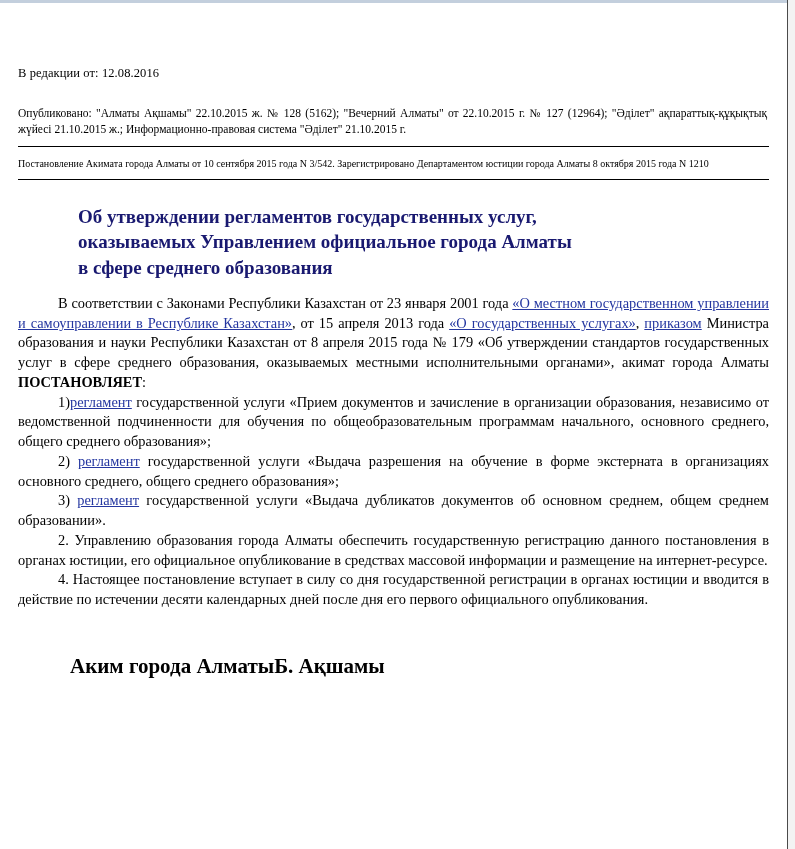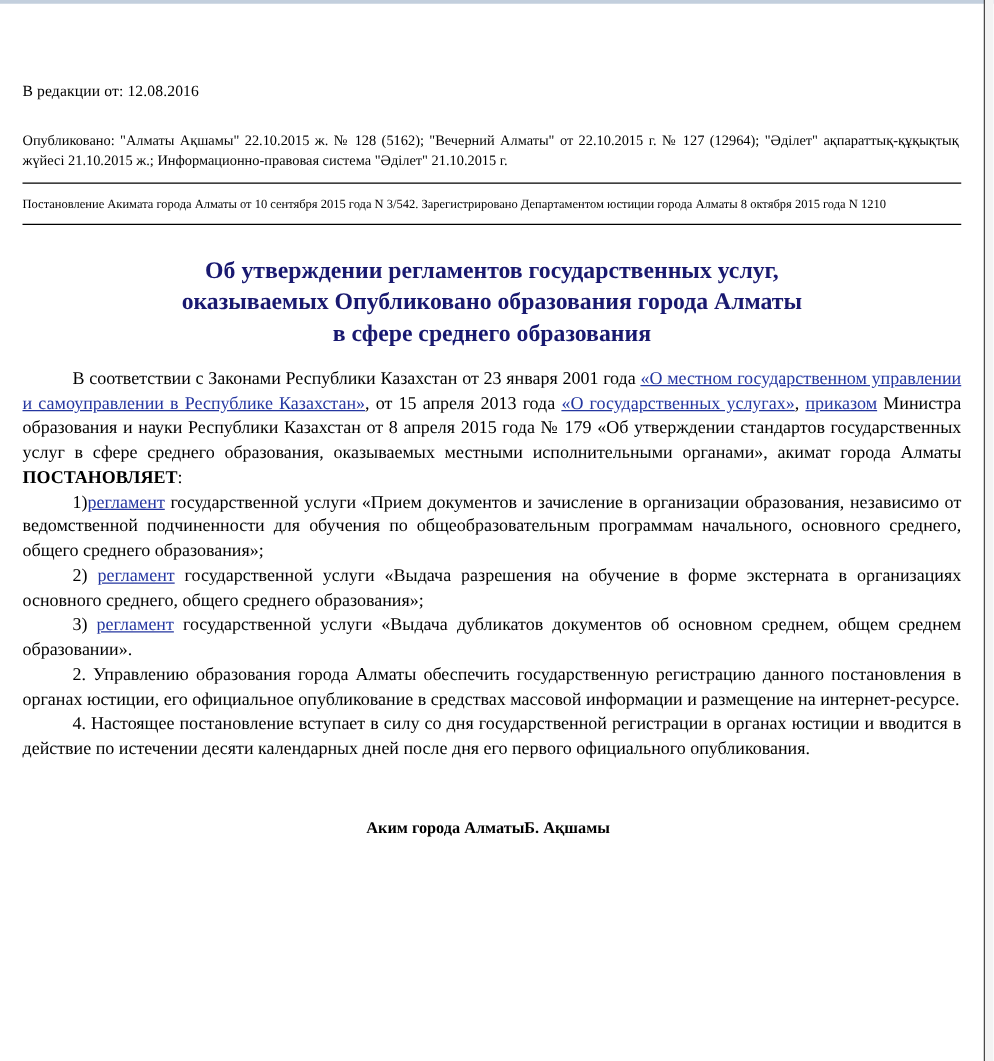--- a/index.html
+++ b/index.html
@@ -78,21 +78,21 @@
   }
 
   .meta-block2 {
     font-size: 10px;
     line-height: 1.45;
     margin-top: 10px;
     padding-right: 2px;
   }
 
   .doc-title {
-    text-align: center;
+    text-align: left;
     color: #191970;
     font-weight: bold;
     font-size: 19px;
     line-height: 1.33;
     margin-top: 24px;
     padding: 0 60px;
   }
   .doc-title .tline { display: block; white-space: nowrap; }
 
   .body-text {
@@ -109,23 +109,23 @@
 
   a.lnk, .lnk {
     color: #2436a0;
     text-decoration: underline;
   }
   .bold { font-weight: bold; }
 
   .signature {
     margin-top: 44px;
     display: flex;
-    justify-content: center;
+    justify-content: flex-start;
     font-weight: bold;
-    font-size: 13px;
+    font-size: 21px;
     padding: 0 58px 0 52px;
   }
 </style>
 </head>
 <body>
 
 <div id="viewport">
 
   <div class="top-strip"></div>
 
@@ -136,21 +136,21 @@
     <div class="meta-block">Опубликовано: "Алматы Ақшамы" 22.10.2015 ж. № 128 (5162); "Вечерний Алматы" от 22.10.2015 г. № 127 (12964); "Әділет" ақпараттық-құқықтық жүйесi 21.10.2015 ж.; Информационно-правовая система "Әділет" 21.10.2015 г.</div>
 
     <hr class="hr">
 
     <div class="meta-block2">Постановление Акимата города Алматы от 10 сентября 2015 года N 3/542. Зарегистрировано Департаментом юстиции города Алматы 8 октября 2015 года N 1210</div>
 
     <hr class="hr">
 
     <div class="doc-title">
       <span class="tline">Об утверждении регламентов государственных услуг,</span>
-      <span class="tline">оказываемых Опубликовано образования города Алматы</span>
+      <span class="tline">оказываемых Управлением официальное города Алматы</span>
       <span class="tline">в сфере среднего образования</span>
     </div>
 
     <div class="body-text">
 
       <p><span>В соответствии с Законами Республики Казахстан от 23 января 2001 года </span><a class="lnk" href="#">«О местном государственном управлении и самоуправлении в Республике Казахстан»</a><span>, от 15 апреля 2013 года </span><a class="lnk" href="#">«О государственных услугах»</a><span>, </span><a class="lnk" href="#">приказом</a><span> Министра образования и науки Республики Казахстан от 8 апреля 2015 года № 179 «Об утверждении стандартов государственных услуг в сфере среднего образования, оказываемых местными исполнительными органами», акимат города Алматы </span><span class="bold">ПОСТАНОВЛЯЕТ</span><span>:</span></p>
 
 
       <p><span>1)</span><a class="lnk" href="#">регламент</a><span> государственной услуги «Прием документов и зачисление в организации образования, независимо от ведомственной подчиненности для обучения по общеобразовательным программам начального, основного среднего, общего среднего образования»;</span></p>
 

